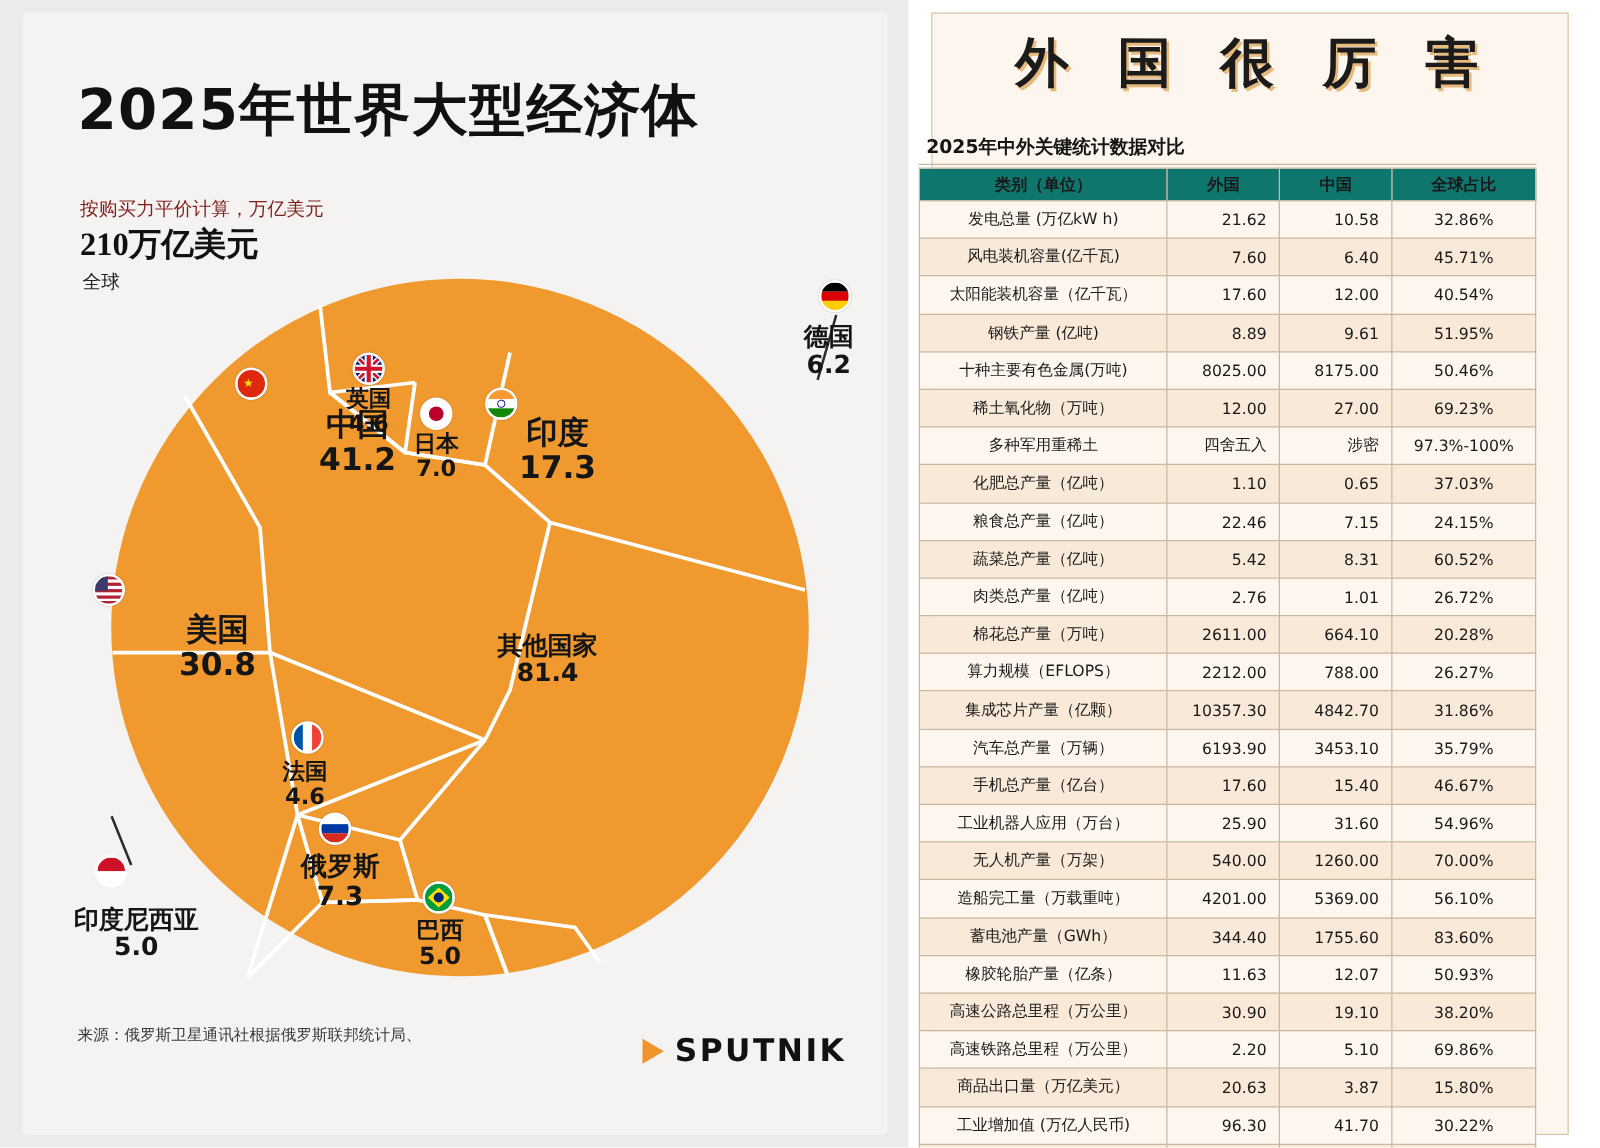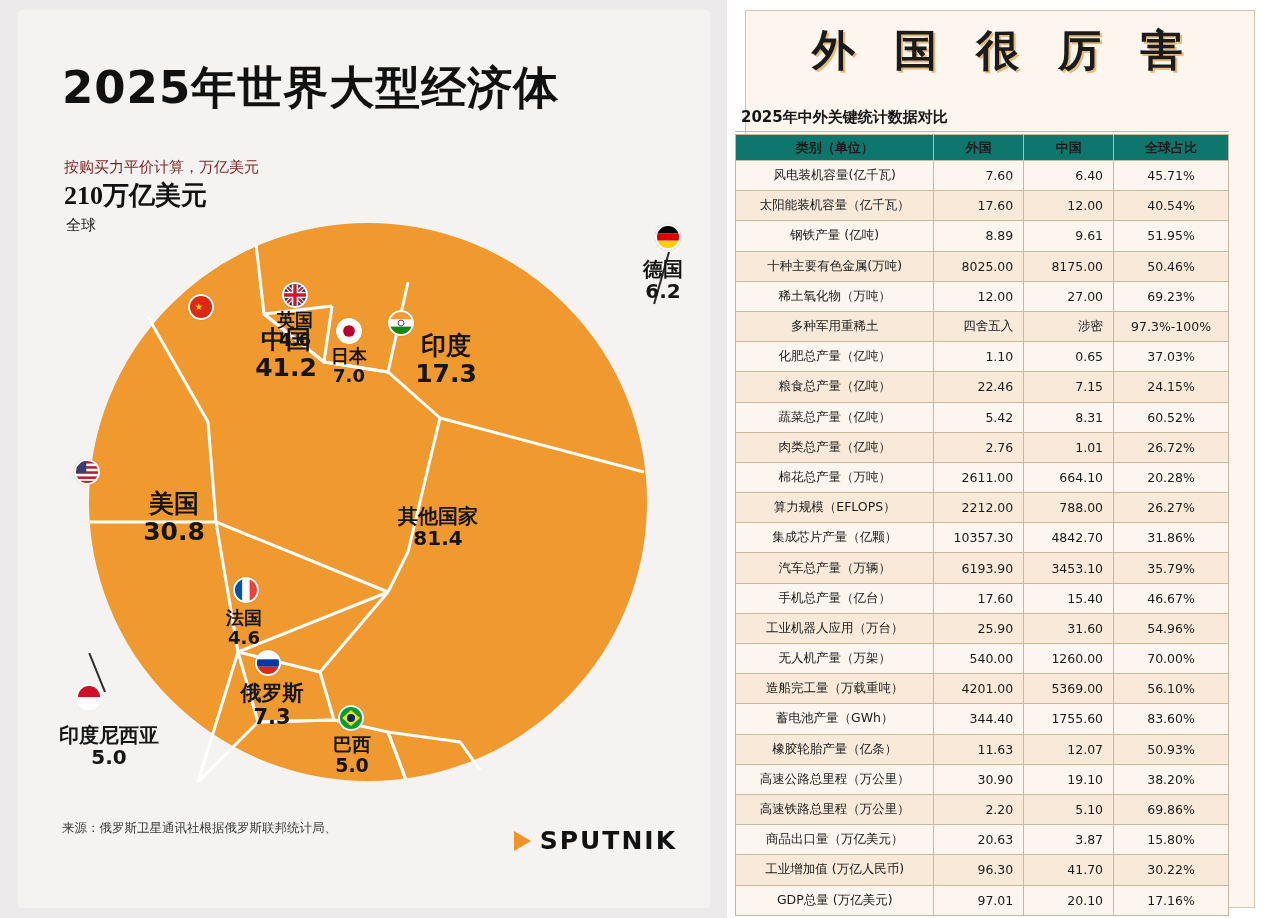--- a/index.html
+++ b/index.html
@@ -371,20 +371,26 @@
       <thead>
         <tr>
           <th>类别（单位）</th>
           <th>外国</th>
           <th>中国</th>
           <th>全球占比</th>
         </tr>
       </thead>
       <tbody id="stats-body">
           <tr>
+            <td class="cat">发电总量 (万亿kW h)</td>
+            <td class="num">21.62</td>
+            <td class="num">10.58</td>
+            <td class="pct">32.86%</td>
+          </tr>
+          <tr>
             <td class="cat">风电装机容量(亿千瓦)</td>
             <td class="num">7.60</td>
             <td class="num">6.40</td>
             <td class="pct">45.71%</td>
           </tr>
           <tr>
             <td class="cat">太阳能装机容量（亿千瓦）</td>
             <td class="num">17.60</td>
             <td class="num">12.00</td>
             <td class="pct">40.54%</td>

